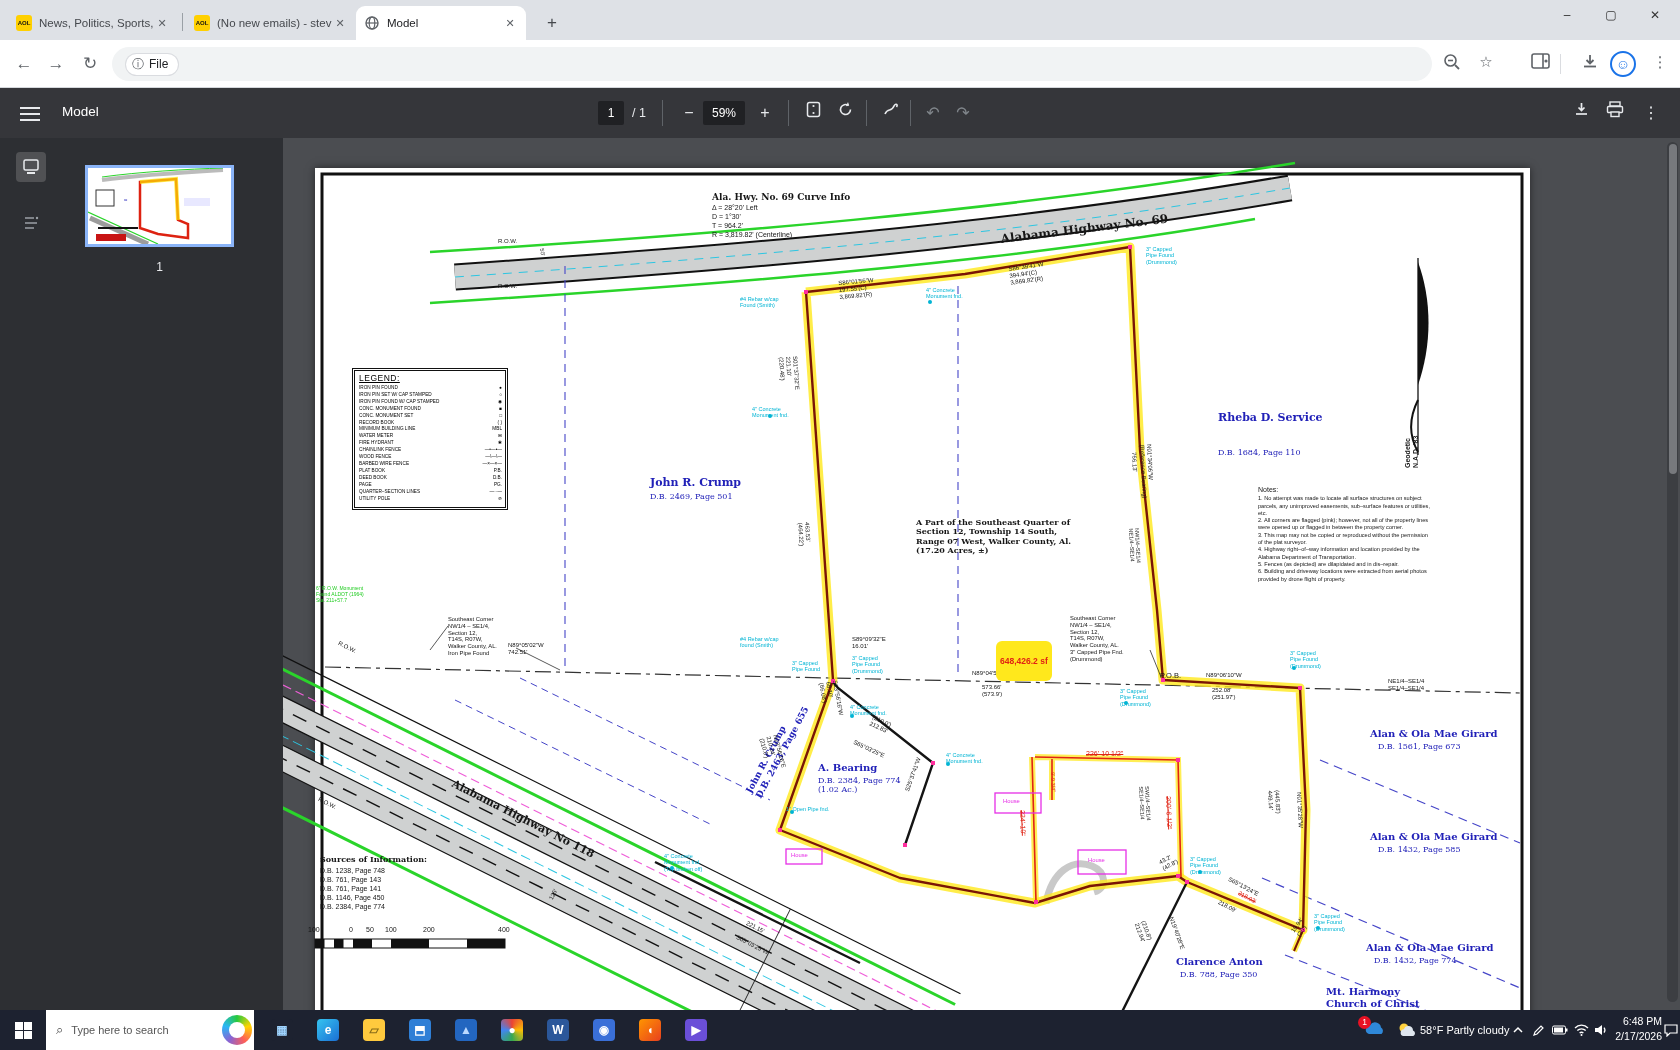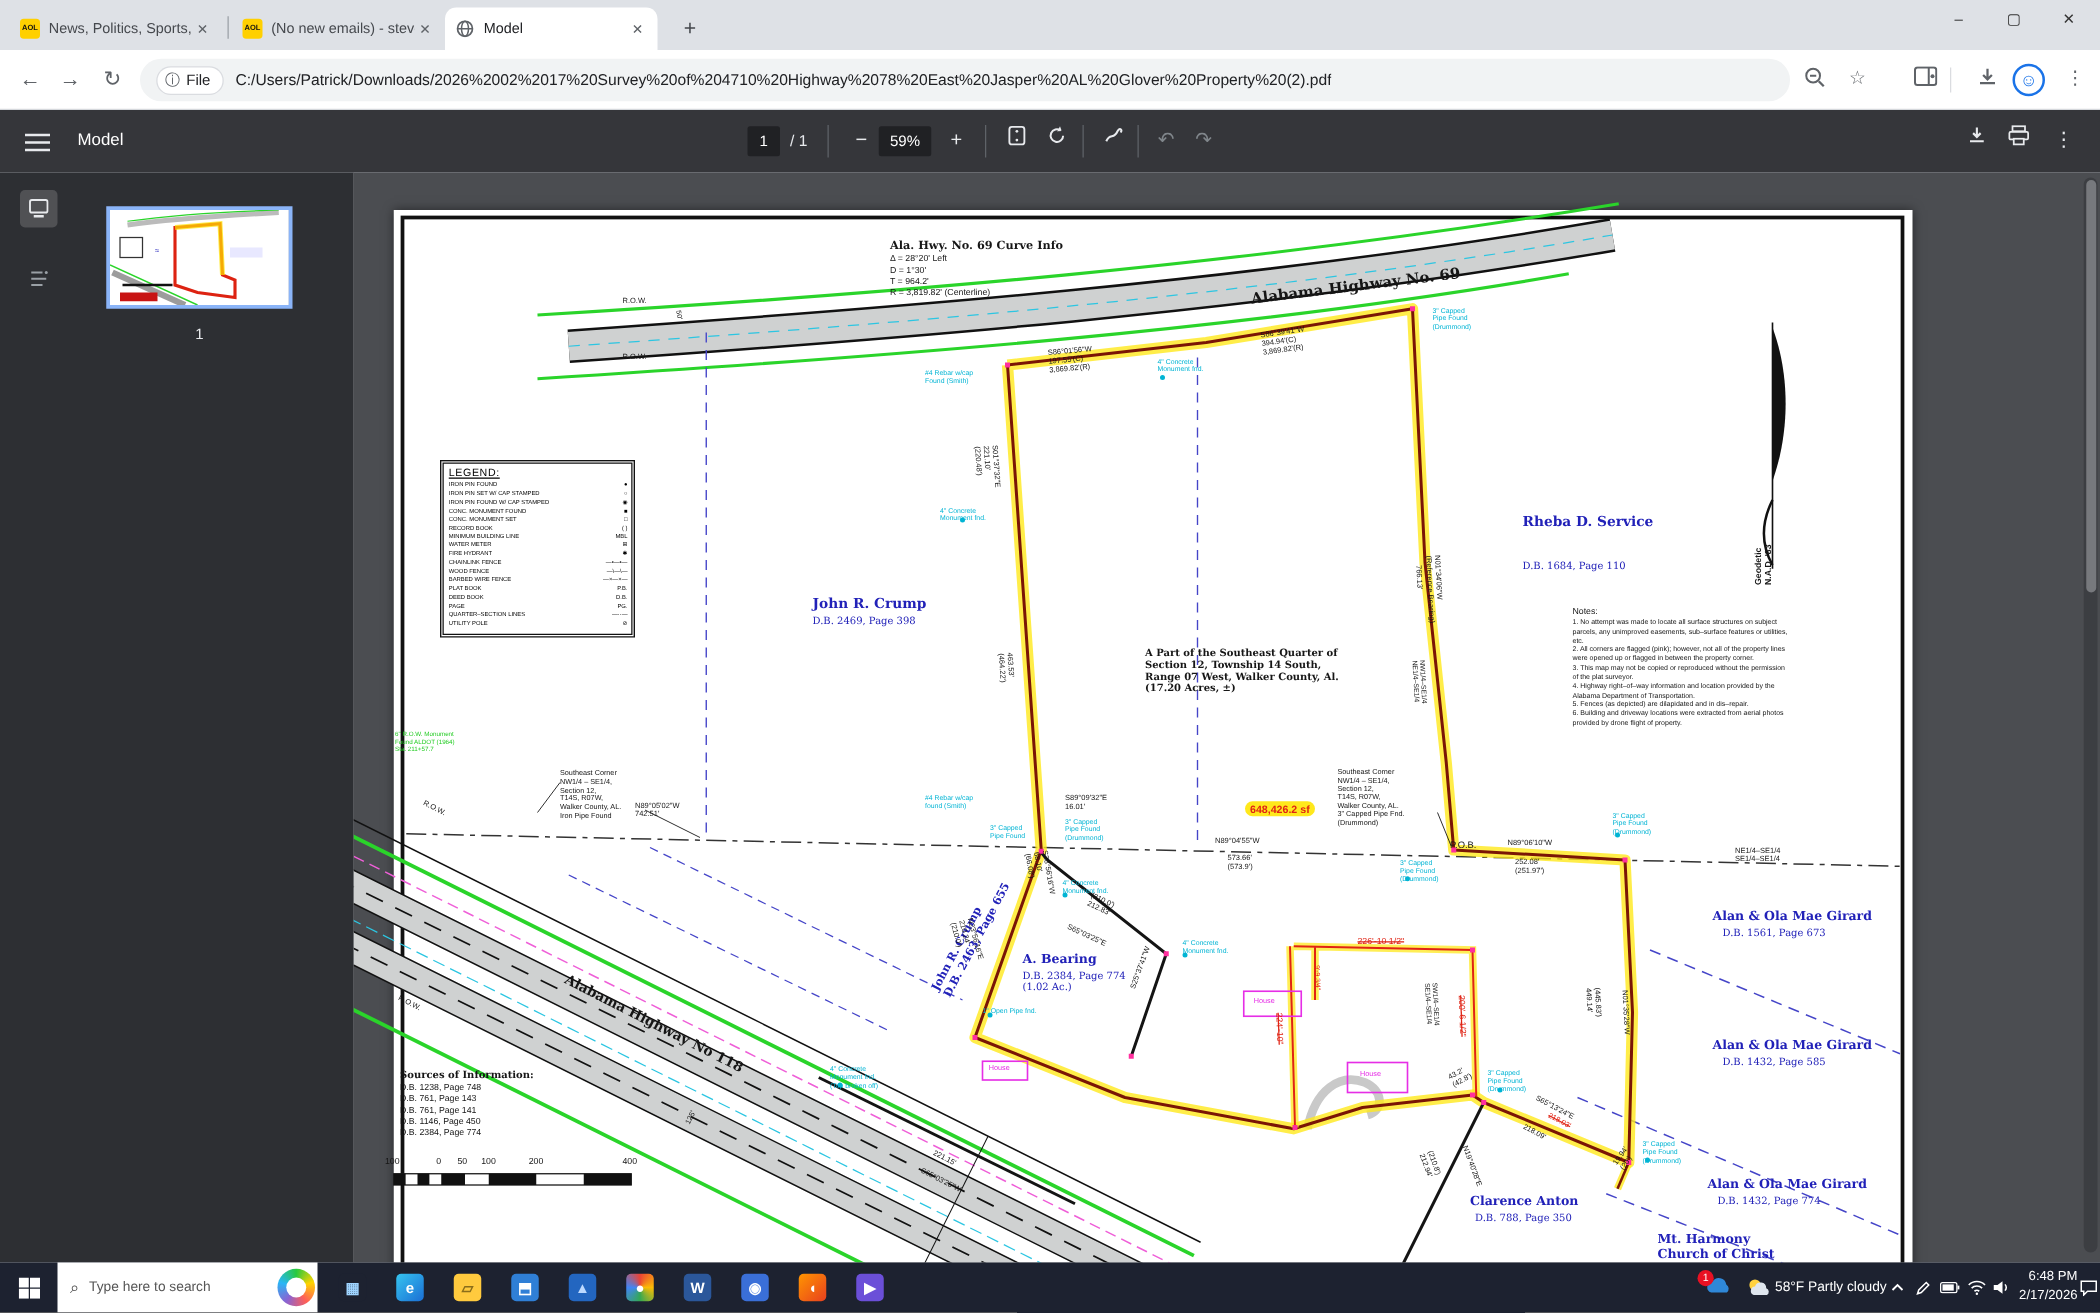--- a/index.html
+++ b/index.html
@@ -128,21 +128,20 @@
 
   <div class="toolbar">
     <div class="navic" style="left:12px">←</div>
     <div class="navic" style="left:44px">→</div>
     <div class="navic" style="left:78px">↻</div>
     <div class="omni" style="left:112px; width:1320px">
       <span class="chip">
           <span class="i">ⓘ</span>
           <span>File</span>
         </span>
-      <span class="url">C:/Users/Patrick/Downloads/2026%2002%2017%20Survey%20of%204710%20Highway%2078%20East%20Jasper%20AL%20Glover%20Property%20(2).pdf</span>
     </div>
     <div class="tbicon" style="left:1440px">
       <svg width="18" height="18" viewBox="0 0 18 18">
           <circle cx="7.5" cy="7.5" r="5.5" fill="none" stroke="#5f6368" stroke-width="1.6"></circle>
           <line x1="5" y1="7.5" x2="10" y2="7.5" stroke="#5f6368" stroke-width="1.6"></line>
           <line x1="12" y1="12" x2="16" y2="16" stroke="#5f6368" stroke-width="1.8"></line>
         </svg>
     </div>
     <div class="tbicon" style="left:1474px; font-size:15px">☆</div>
     <div class="tbicon" style="left:1528px">
@@ -369,21 +368,21 @@
 221.10'
 (220.48')</div>
           <div class="ml" style="left: 810px; top: 522px; font-size: 6px; color: rgb(22, 22, 22); transform: rotate(86deg);">463.53'
 (464.22')</div>
           <div class="ml" style="left: 752px; top: 406px; font-size: 5.5px; color: rgb(0, 180, 212);">4" Concrete
 Monument fnd.</div>
           <div class="ml" style="left: 316px; top: 586px; font-size: 5px; color: rgb(30, 203, 30);">6" R.O.W. Monument
 Found ALDOT (1964)
 Sta. 211+57.7</div>
           <div class="ml serif" style="left: 650px; top: 477px; font-size: 11px; color: rgb(33, 33, 184); font-weight: 700;">John R. Crump</div>
-          <div class="ml serif" style="left: 650px; top: 492px; font-size: 8px; color: rgb(33, 33, 184);">D.B. 2469, Page 398</div>
+          <div class="ml serif" style="left: 650px; top: 492px; font-size: 8px; color: rgb(33, 33, 184);">D.B. 2469, Page 501</div>
           <div class="ml serif" style="left: 1218px; top: 412px; font-size: 11px; color: rgb(33, 33, 184); font-weight: 700;">Rheba D. Service</div>
           <div class="ml serif" style="left: 1218px; top: 448px; font-size: 8px; color: rgb(33, 33, 184);">D.B. 1684, Page 110</div>
           <div class="ml serif" style="left: 916px; top: 518px; font-size: 8px; color: rgb(22, 22, 22); font-weight: 700;">A Part of the Southeast Quarter of
 Section 12, Township 14 South,
 Range 07 West, Walker County, Al.
 (17.20 Acres, ±)</div>
           <div class="ml" style="left: 1137px; top: 452px; font-size: 6px; color: rgb(22, 22, 22); transform: rotate(87deg);">766.13'</div>
           <div class="ml" style="left: 1152px; top: 444px; font-size: 6px; color: rgb(22, 22, 22); transform: rotate(87deg);">N01°34'06"W
 (Reference Bearing)</div>
           <div class="ml" style="left: 1140px; top: 528px; font-size: 5.5px; color: rgb(22, 22, 22); transform: rotate(87deg);">NW1/4–SE1/4
@@ -401,21 +400,21 @@
           <div class="ml" style="left: 852px; top: 636px; font-size: 6px; color: rgb(22, 22, 22);">S89°09'32"E
 16.01'</div>
           <div class="ml" style="left: 792px; top: 660px; font-size: 5.5px; color: rgb(0, 180, 212);">3" Capped
 Pipe Found</div>
           <div class="ml" style="left: 852px; top: 655px; font-size: 5.5px; color: rgb(0, 180, 212);">3" Capped
 Pipe Found
 (Drummond)</div>
           <div class="ml" style="left: 972px; top: 670px; font-size: 6px; color: rgb(22, 22, 22);">N89°04'55"W</div>
           <div class="ml" style="left: 982px; top: 684px; font-size: 6px; color: rgb(22, 22, 22);">573.66'
 (573.9')</div>
-          <div class="ml" style="left: 996px; top: 641px; font-size: 8.5px; color: rgb(224, 35, 20); font-weight: 700; background: rgb(255, 232, 28); padding: 1px 4px; border-radius: 6px;">648,426.2 sf</div>
+          <div class="ml" style="left: 996px; top: 641px; font-size: 8.5px; color: rgb(224, 35, 20); font-weight: 700; background: rgb(255, 232, 28); padding: 15px 4px; border-radius: 6px;">648,426.2 sf</div>
           <div class="ml" style="left: 1070px; top: 615px; font-size: 5.8px; color: rgb(22, 22, 22);">Southeast Corner
 NW1/4 – SE1/4,
 Section 12,
 T14S, R07W,
 Walker County, AL.
 3" Capped Pipe Fnd.
 (Drummond)</div>
           <div class="ml" style="left: 1160px; top: 672px; font-size: 7.5px; color: rgb(22, 22, 22); font-weight: 400;">P.O.B.</div>
           <div class="ml" style="left: 1206px; top: 672px; font-size: 6px; color: rgb(22, 22, 22);">N89°06'10"W</div>
           <div class="ml" style="left: 1212px; top: 687px; font-size: 6px; color: rgb(22, 22, 22);">252.08'

